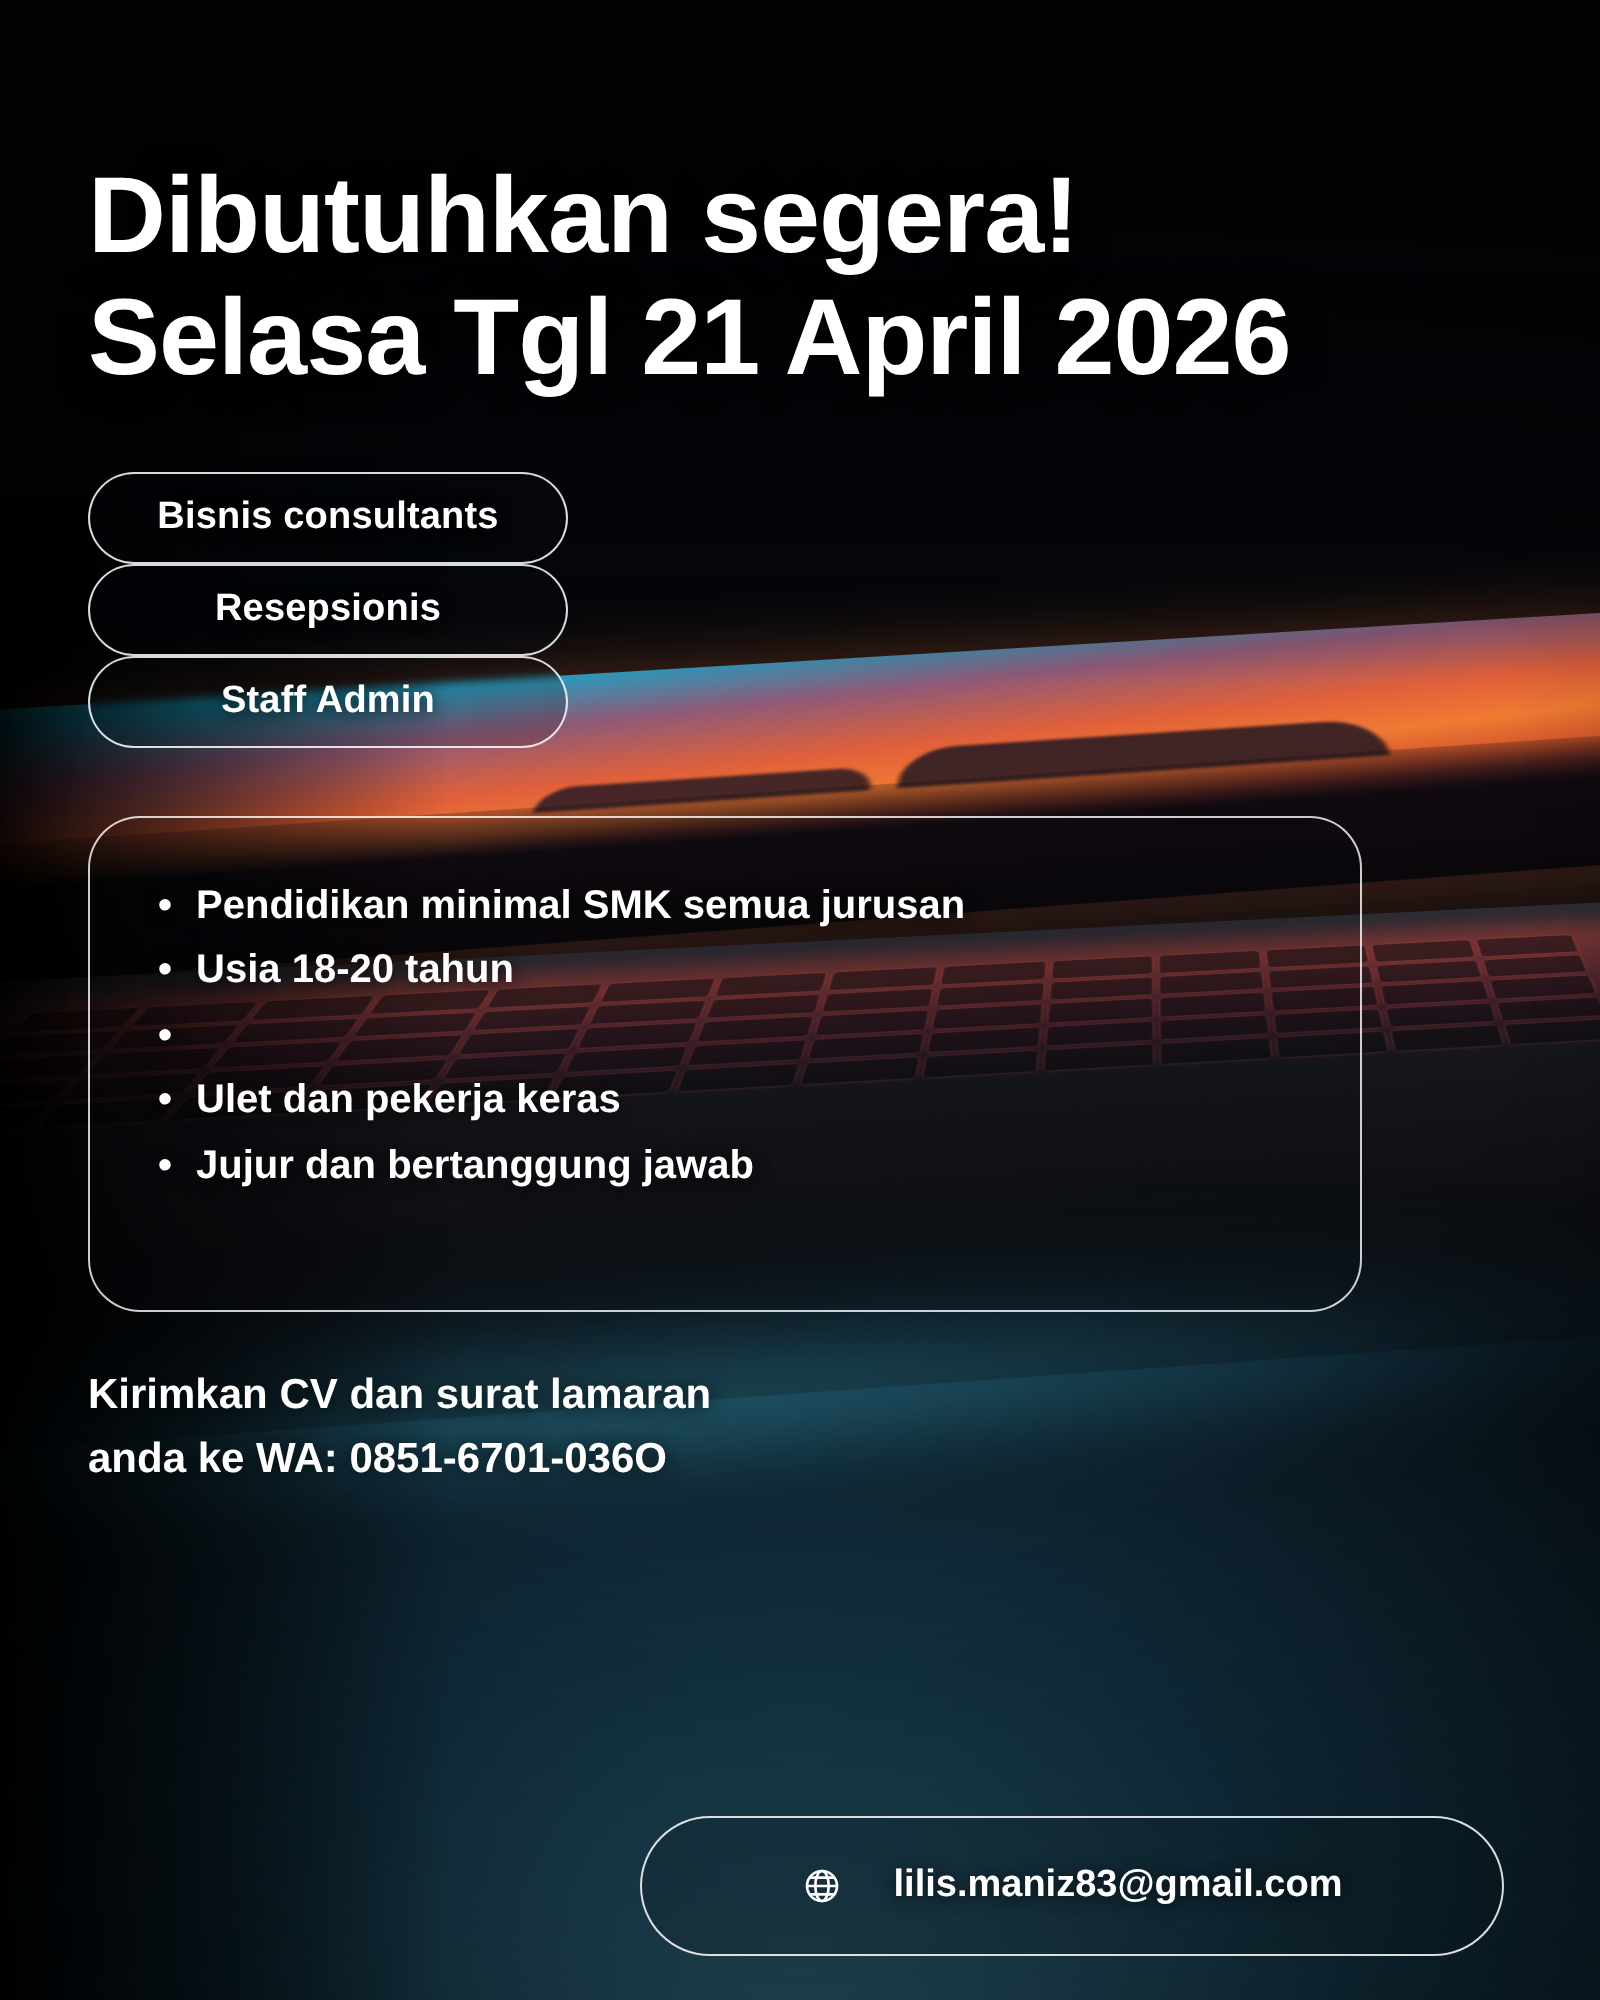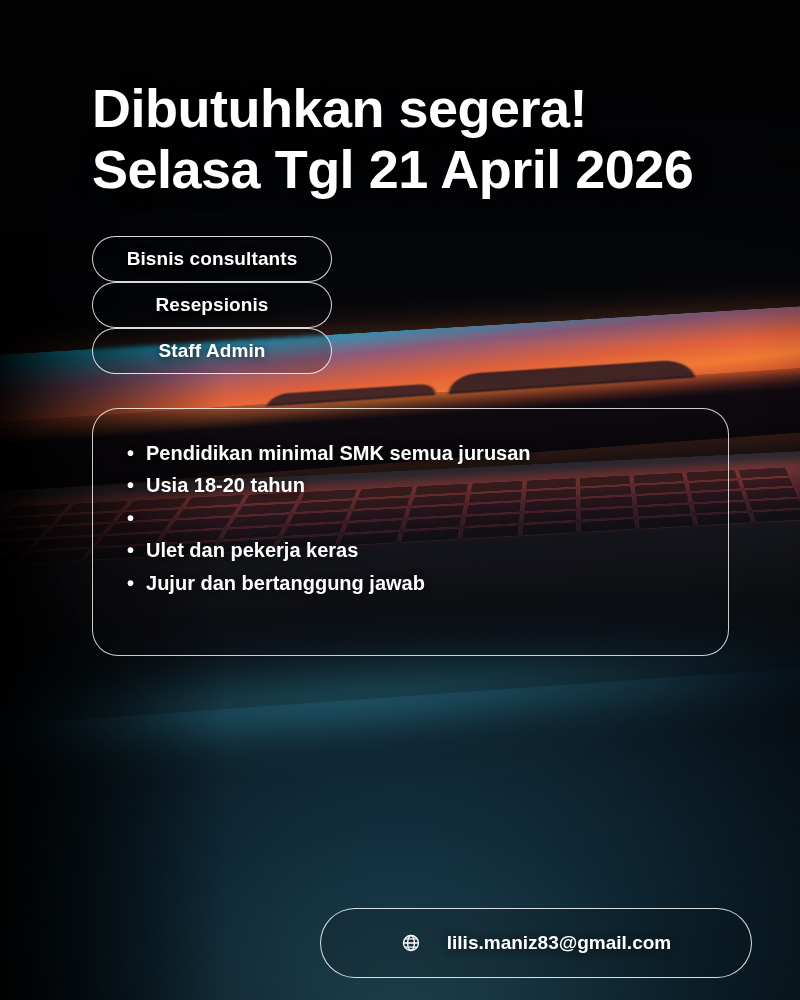--- a/index.html
+++ b/index.html
@@ -108,21 +108,20 @@
   .vignette {
     position: absolute; inset: 0;
     background: radial-gradient(115% 85% at 50% 45%, rgba(0,0,0,0) 40%, rgba(0,0,0,.72) 100%);
   }
 
   
   .content {
     position: absolute; inset: 0;
     padding: 78px 70px 0 44px;
     color: #fff;
-    margin-left: 48px;
   }
 
   .headline {
     font-size: 54px;
     line-height: 1.13;
     font-weight: 700;
     letter-spacing: -0.5px;
     text-shadow: 0 2px 18px rgba(0,0,0,.75);
     max-width: 640px;
   }
@@ -323,20 +322,24 @@
       <div class="req">
         <span class="dot">•</span>
         <span>Ulet dan pekerja keras</span>
       </div>
       <div class="req">
         <span class="dot">•</span>
         <span>Jujur dan bertanggung jawab</span>
       </div>
     </div>
 
+    <div class="cta">
+      <div>Kirimkan CV dan surat lamaran</div>
+      <div>anda ke WA: 0851-6701-036O</div>
+    </div>
 
   </div>
 
   <div class="email-pill">
     <span>
       <svg class="globe" viewBox="0 0 24 24" fill="none" stroke="#ffffff" stroke-width="1.6">
         <circle cx="12" cy="12" r="9"></circle>
         <ellipse cx="12" cy="12" rx="4" ry="9"></ellipse>
         <path d="M3 12h18M4.5 7h15M4.5 17h15"></path>
       </svg>

